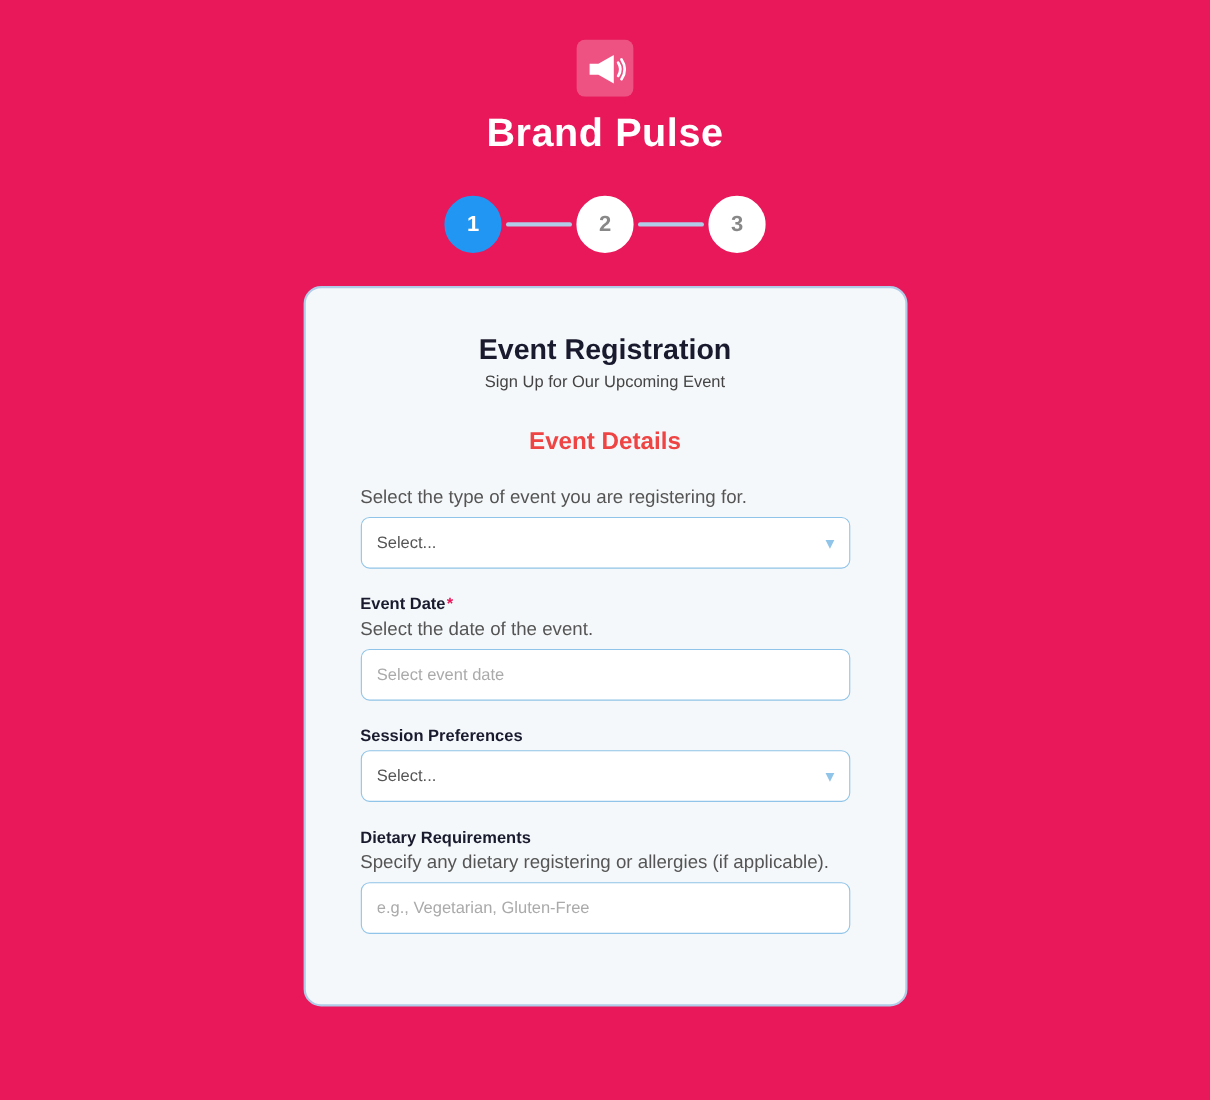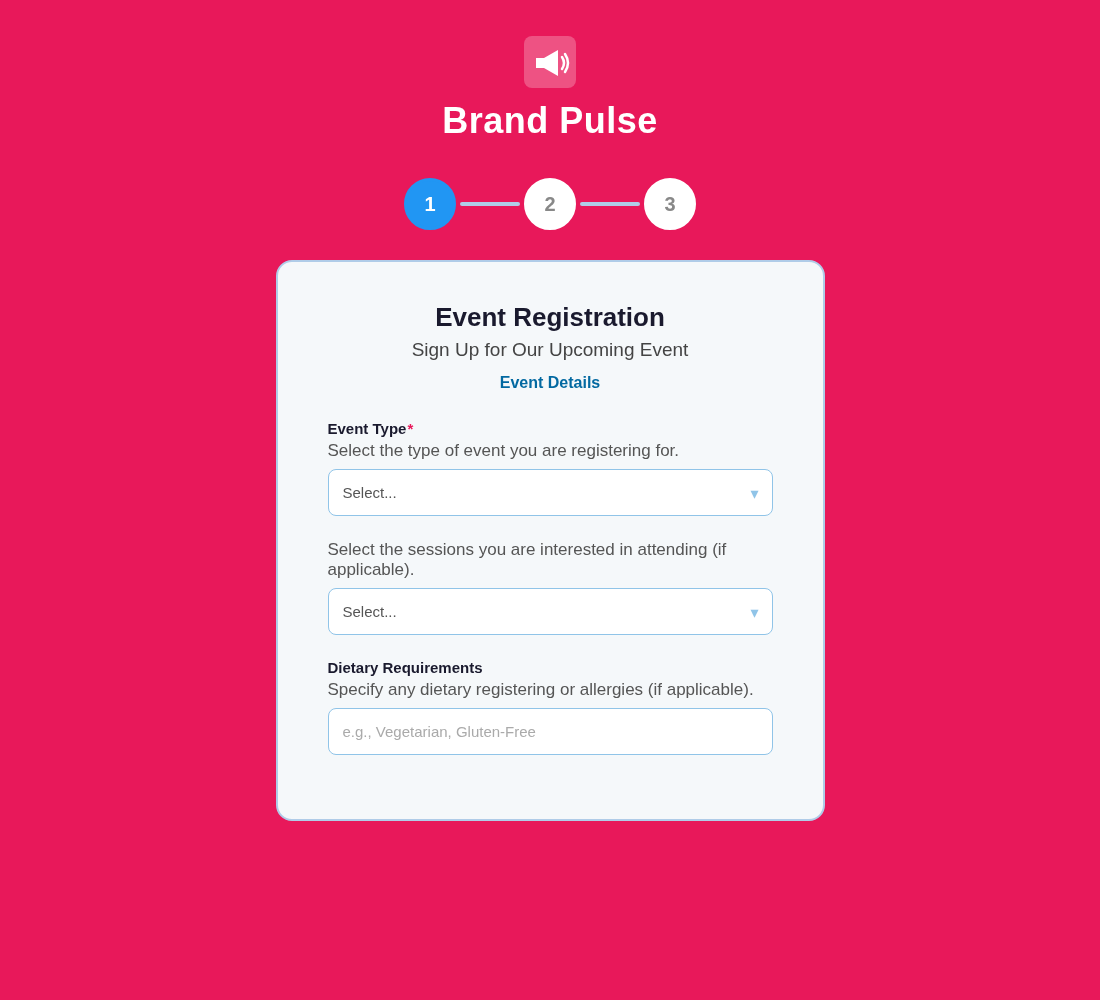--- a/index.html
+++ b/index.html
@@ -91,29 +91,29 @@
     .form-title {
       text-align: center;
       font-size: 26px;
       font-weight: 800;
       color: #1a1a2e;
       margin-bottom: 6px;
     }
 
     .form-subtitle {
       text-align: center;
-      font-size: 19px;
+      font-size: 15px;
       color: #444;
-      margin-bottom: 13px;
+      margin-bottom: 32px;
     }
 
     .section-title {
-      font-size: 16px;
+      font-size: 22px;
       font-weight: 800;
-      color: #0369a1;
+      color: #ef4444;
       text-align: center;
       margin-bottom: 28px;
     }
 
     .field-group {
       margin-bottom: 24px;
     }
 
     .field-label {
       font-size: 15px;
@@ -208,35 +208,41 @@
   </div>
 </div>
 
 <div class="form-card">
   <h1 class="form-title">Event Registration</h1>
   <p class="form-subtitle">Sign Up for Our Upcoming Event</p>
 
   <h2 class="section-title">Event Details</h2>
 
   <div class="field-group">
-    <label class="field-label">
-      <span>Event Type</span><span class="required-star">*</span>
-    </label>
     <p class="field-desc">Select the type of event you are registering for.</p>
     <div class="select-wrapper">
       <select class="field-select">
         <option value="" disabled="" selected="">Select...</option>
       </select>
       <span class="select-arrow">▾</span>
     </div>
   </div>
 
-
-  <div class="field-group">
-    <p class="field-desc">Select the sessions you are interested in attending (if applicable).</p>
+  <div class="field-group">
+    <label class="field-label">
+      <span>Event Date</span><span class="required-star">*</span>
+    </label>
+    <p class="field-desc">Select the date of the event.</p>
+    <input class="field-input" type="text" placeholder="Select event date" style="">
+  </div>
+
+  <div class="field-group">
+    <label class="field-label">
+      <span>Session Preferences</span>
+    </label>
     <div class="select-wrapper">
       <select class="field-select">
         <option value="" disabled="" selected="">Select...</option>
       </select>
       <span class="select-arrow">▾</span>
     </div>
   </div>
 
   <div class="field-group">
     <label class="field-label">

